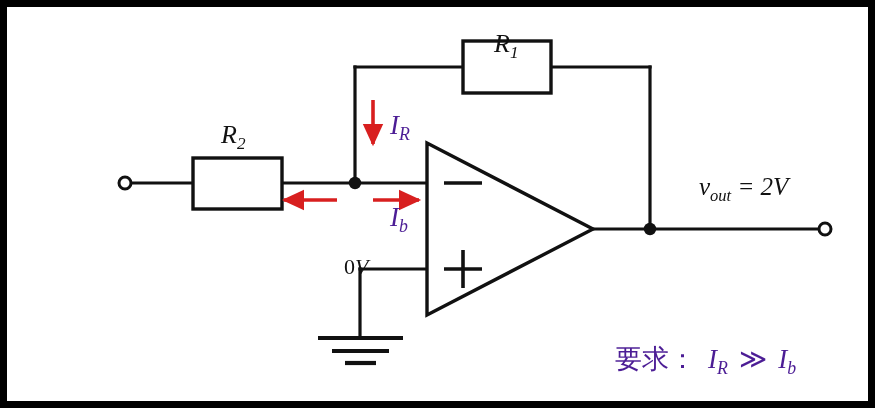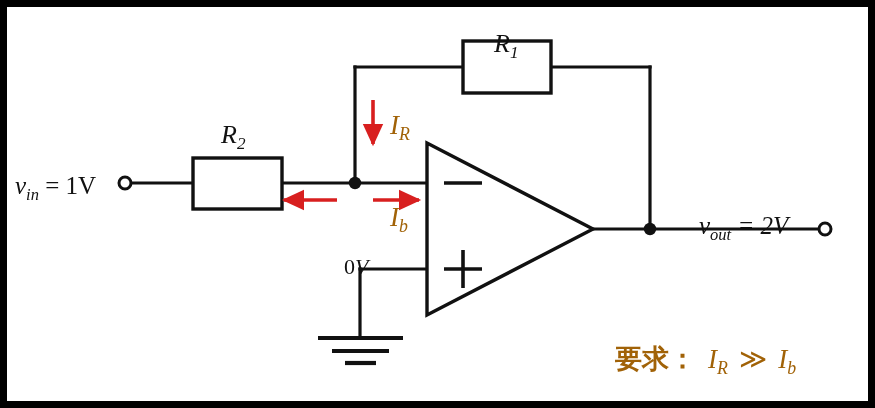--- a/index.html
+++ b/index.html
@@ -28,32 +28,32 @@
     height: 394px;
     display: block;
   }
   .lbl {
     position: absolute;
     white-space: nowrap;
     line-height: 1;
     color: #111111;
     font-family: "Liberation Serif", serif;
   }
-  .lbl.red { color: #a16207; }
+  .lbl.red { color: #4c1d95; }
   .math-i { font-style: italic; }
   .sub {
     font-size: 0.66em;
     font-style: italic;
     vertical-align: sub;
     line-height: 0;
   }
   .cjk {
     font-family: "DejaVu Sans", sans-serif;
     font-style: normal;
-    font-weight: 700;
+    font-weight: 400;
   }
 </style>
 </head>
 <body>
 
 <div id="canvas">
 
   <svg id="circuit-svg" viewBox="0 0 861 394" xmlns="http://www.w3.org/2000/svg">
 
     <g stroke="#111111" stroke-width="3.2" fill="none" stroke-linecap="square">
@@ -112,25 +112,22 @@
 
       <line x1="366" y1="93" x2="366" y2="137"></line>
 
       <line x1="366" y1="193" x2="412" y2="193"></line>
 
       <line x1="330" y1="193" x2="277" y2="193"></line>
     </g>
 
   </svg>
 
-  <div class="lbl" style="left:8px; top:166px; font-size:25px;">
-    <span class="math-i">v</span><span class="sub">in</span><span> = 1V</span>
-  </div>
 
-  <div class="lbl" style="left:692px; top:167px; font-size:25px;margin-top:39px;">
+  <div class="lbl" style="left:692px; top:167px; font-size:25px;">
     <span class="math-i">v</span><span class="sub">out</span><span class="math-i"> = 2V</span>
   </div>
 
   <div class="lbl" style="left:487px; top:6px; font-size:26px;margin-top:18px;">
     <span class="math-i">R</span><span class="sub">1</span>
   </div>
 
   <div class="lbl" style="left:214px; top:115px; font-size:26px;font-family:Liberation Serif, serif;">
     <span class="math-i">R</span><span class="sub">2</span>
   </div>

